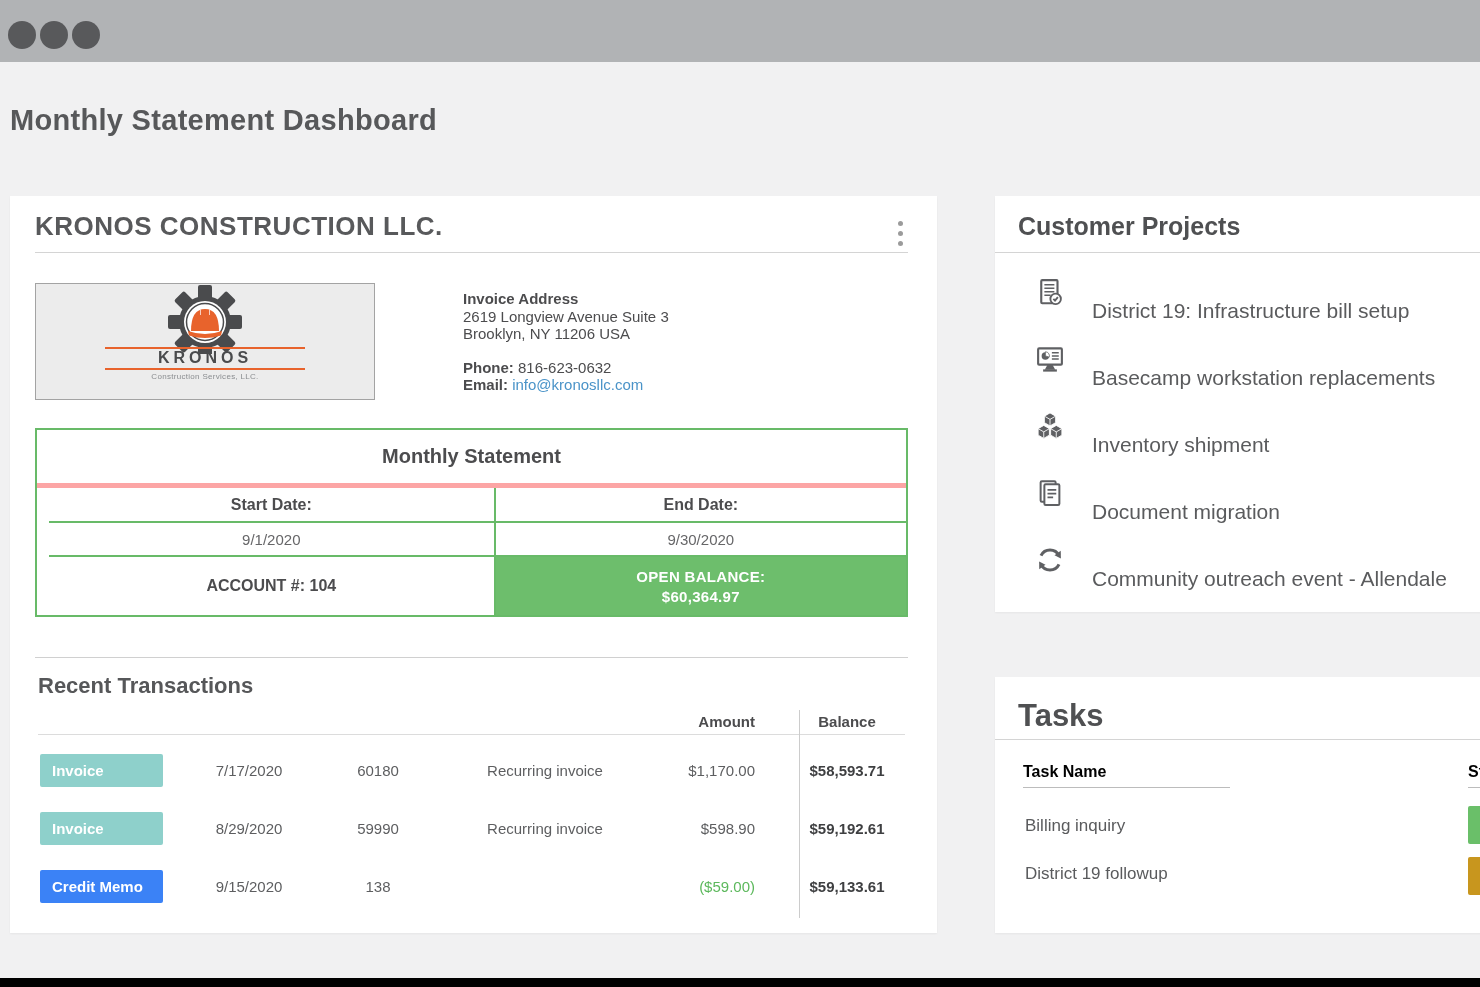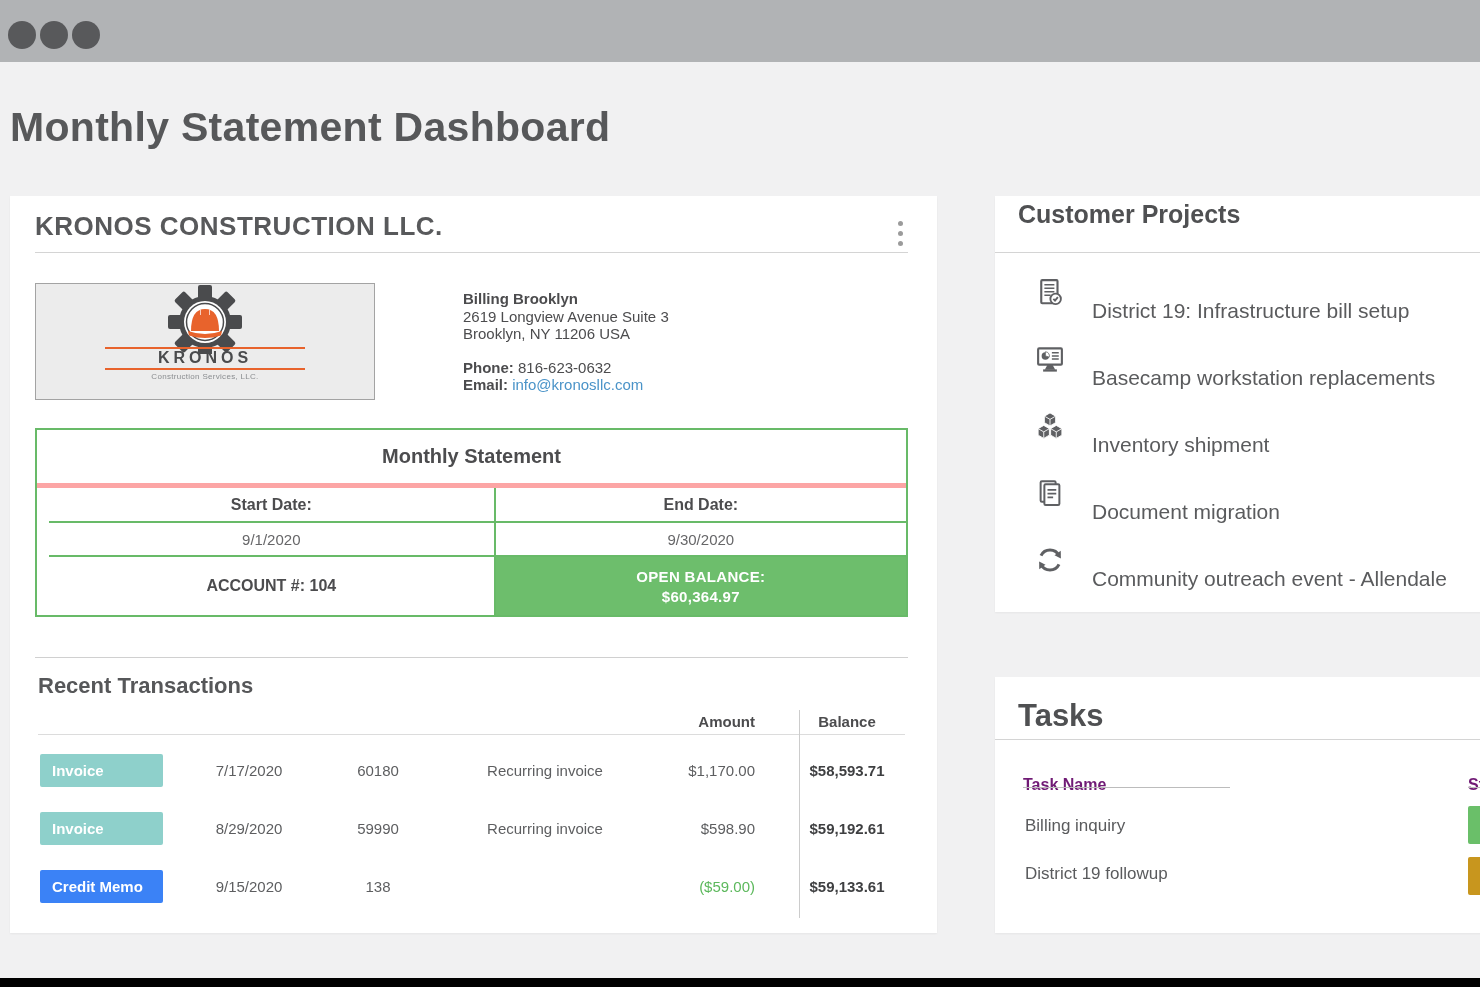--- a/index.html
+++ b/index.html
@@ -6,21 +6,21 @@
   body { font-family: "Liberation Sans", sans-serif; }
   #screen {
     position: relative; width: 1480px; height: 987px;
     background: #f1f1f2; overflow: hidden;
   }
   
   .topbar { position: absolute; top: 0; left: 0; width: 100%; height: 62px; background: #b1b3b5; }
   .win-dot { position: absolute; top: 21px; width: 28px; height: 28px; border-radius: 50%; background: #58595b; }
   .win-dot.d1 { left: 8px; } .win-dot.d2 { left: 40px; } .win-dot.d3 { left: 72px; }
 
-  .page-title { position: absolute; top: 104px; left: 10px; font-size: 41px; font-weight: bold; color: #57585a; letter-spacing: 0.3px; }
+  .page-title { position: absolute; top: 104px; left: 10px; font-size: 29px; font-weight: bold; color: #57585a; letter-spacing: 0.3px; }
 
   .card { position: absolute; background: #ffffff; box-shadow: 0 1px 2px rgba(0,0,0,0.05); }
 
   
   .card-statement { left: 10px; top: 196px; width: 927px; height: 737px; }
   .company-header { position: absolute; left: 25px; top: 15px; font-size: 26px; font-weight: bold; color: #58595b; letter-spacing: 0.5px; }
   .header-divider { position: absolute; left: 25px; top: 56px; width: 873px; border-bottom: 1px solid #d4d4d4; }
   .kebab { position: absolute; left: 873px; top: 22px; width: 34px; height: 30px; display: flex; flex-direction: column; align-items: center; justify-content: center; gap: 5px; cursor: pointer; }
   .kebab i { width: 5px; height: 5px; border-radius: 50%; background: #9b9b9b; }
 
@@ -67,32 +67,32 @@
   .tx-row .c-balance { font-weight: bold; color: #3e3f41; }
   .badge { width: 123px; height: 33px; margin-left: 2px; border-radius: 2px; color: #fff; font-size: 15px; font-weight: bold;
     display: flex; align-items: center; padding-left: 12px; box-sizing: border-box; }
   .badge--teal { background: #8ed0cb; }
   .badge--green { background: #3b82f6; }
   .amt-green { color: #5cb85c !important; }
   .tx-vline { position: absolute; left: 761px; top: 2px; height: 208px; width: 1px; background: #cccccc; }
 
   
   .card-projects { left: 995px; top: 196px; width: 705px; height: 416px; }
-  .proj-header { position: absolute; left: 23px; top: 4px; font-size: 25px; font-weight: bold; color: #4f5052; }
+  .proj-header { position: absolute; left: 23px; top: 16px; font-size: 25px; font-weight: bold; color: #4f5052; }
   .proj-divider { position: absolute; left: 0; top: 56px; width: 100%; border-bottom: 1px solid #d4d4d4; }
   .proj-list { position: absolute; left: 0; top: 62px; width: 100%; }
   .proj-item { height: 67px; display: flex; align-items: center; cursor: pointer; }
   .proj-icon { width: 34px; height: 34px; margin-left: 38px; display: flex; align-items: center; justify-content: center; }
   .proj-label { margin-left: 25px; font-size: 21px; color: #5a5b5d; margin-top: 38px; }
 
   
   .card-tasks { left: 995px; top: 677px; width: 705px; height: 256px; }
   .tasks-header { position: absolute; left: 23px; top: 21px; font-size: 31px; font-weight: bold; color: #4f5052; }
   .tasks-divider { position: absolute; left: 0; top: 62px; width: 100%; border-bottom: 1px solid #d4d4d4; }
-  .tasks-col-head { position: absolute; top: 99px; font-size: 16px; font-weight: bold; color: #701a75; }
+  .tasks-col-head { position: absolute; top: 86px; font-size: 16px; font-weight: bold; color: #000000; }
   .tasks-col-head.name { left: 28px; }
   .tasks-col-head.status { left: 473px; }
   .tasks-col-underline { position: absolute; top: 110px; border-bottom: 1px solid #bcbcbc; }
   .tasks-col-underline.name { left: 28px; width: 207px; }
   .tasks-col-underline.status { left: 473px; width: 210px; }
   .task-row-name { position: absolute; left: 30px; font-size: 17px; color: #5a5b5d; }
   .task-status-badge { position: absolute; left: 473px; width: 90px; height: 38px; border-radius: 2px; }
   .status-green { background: #6abf69; }
   .status-amber { background: #c8961e; }
 
@@ -142,21 +142,21 @@
           <path d="M -17 9 Q 0 15 17 9 L 16 13.5 Q 0 18.5 -16 13.5 Z" fill="#e8632c"></path>
           <path d="M -4.5 -12 L -4.5 -7" stroke="#ffffff" stroke-width="1" opacity="0.7"></path>
           <path d="M 4.5 -12 L 4.5 -7" stroke="#ffffff" stroke-width="1" opacity="0.7"></path>
         </g>
       </svg>
       <div class="logo-name">KRONOS</div>
       <div class="logo-sub">Construction Services, LLC.</div>
     </div>
 
     <div class="billing">
-      <div class="b-head">Billing Brooklyn</div>
+      <div class="b-head">Invoice Address</div>
       <div>2619 Longview Avenue Suite 3</div>
       <div>Brooklyn, NY 11206 USA</div>
       <div class="spacer"></div>
       <div><b>Phone:</b> <span>816-623-0632</span></div>
       <div><b>Email:</b> <a href="#">info@kronosllc.com</a></div>
     </div>
 
     <div class="stmt">
       <div class="stmt-title">Monthly Statement</div>
       <div class="stmt-row stmt-labels">

